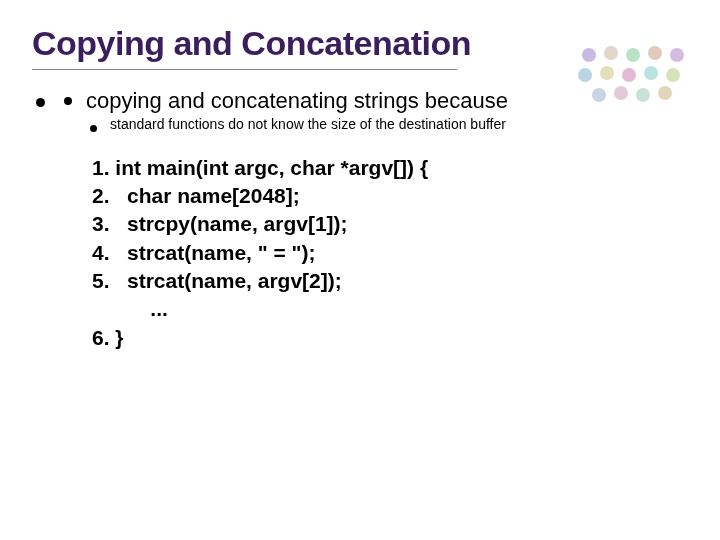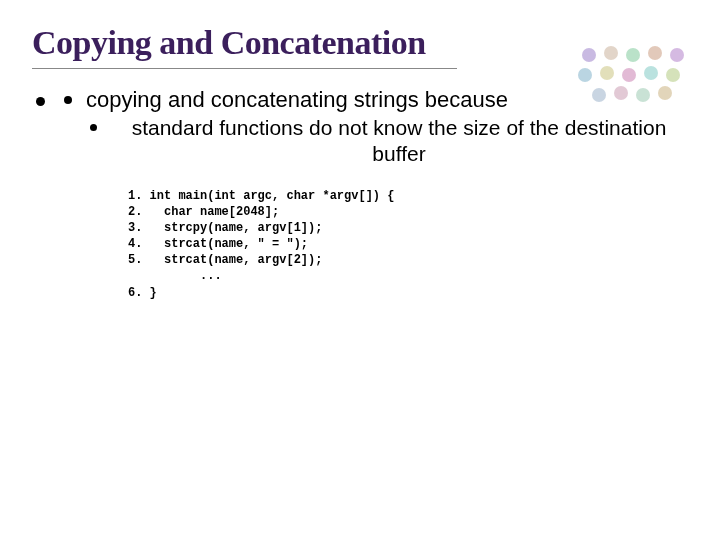--- a/index.html
+++ b/index.html
@@ -19,21 +19,20 @@
     position: relative;
     box-sizing: border-box;
     padding: 24px 32px;
   }
   .title {
     font-size: 34px;
     font-weight: bold;
     color: #3b1f5c; 
     margin: 0 0 6px 0;
     letter-spacing: -0.5px;
-    font-family: Liberation Serif, serif;
   }
   .title-underline {
     border: none;
     border-top: 1px solid #888888;
     margin: 0 0 18px 0;
     width: 425px;
   }
   ul.top {
     list-style: none;
     padding: 0;
@@ -75,44 +74,43 @@
     height: 8px;
     background: #000000;
     border-radius: 50%;
   }
   ul.sub2 {
     list-style: none;
     padding: 0;
     margin: 2px 0 0 0;
   }
   li.l3 {
-    font-size: 21px;
+    font-size: 14px;
     margin: 0 0 4px 0;
     padding-left: 24px;
     position: relative;
     line-height: 1.25;
-    text-align: center;
   }
   li.l3::before {
     content: "";
     position: absolute;
     left: 4px;
     top: 9px;
     width: 7px;
     height: 7px;
     background: #000000;
     border-radius: 50%;
   }
   .code-block {
-    font-family: Liberation Mono, monospace;
-    font-size: 12px;
+    font-family: Liberation Sans, sans-serif;
+    font-size: 21px;
     font-weight: bold;
     line-height: 1.35;
     white-space: pre;
-    margin: 20px 0 0 96px;
+    margin: 20px 0 0 60px;
     color: #000000;
   }
   
   .dots {
     position: absolute;
     top: 44px;
     right: 26px;
     width: 120px;
     height: 70px;
     pointer-events: none;

